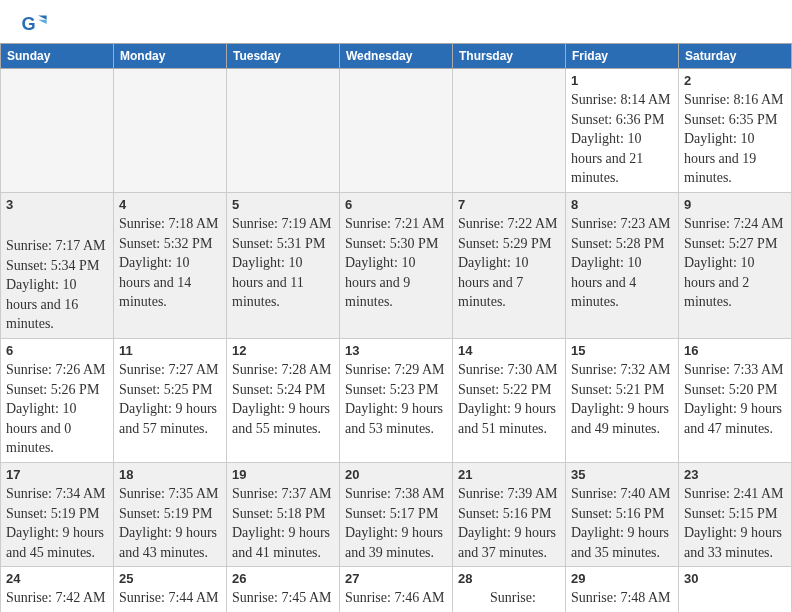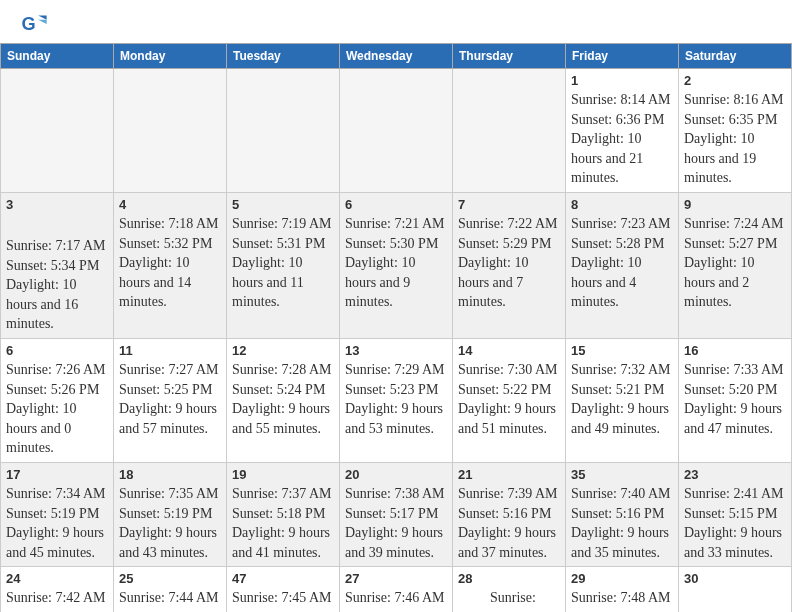--- a/index.html
+++ b/index.html
@@ -215,21 +215,21 @@
 Sunset: 5:14 PM
 Daylight: 9 hours and 32 minutes.</div>
         </td>
         <td>
           <span class="day-num">25</span>
           <div class="day-info" style="white-space: pre-line;">Sunrise: 7:44 AM
 Sunset: 5:14 PM
 Daylight: 9 hours and 30 minutes.</div>
         </td>
         <td>
-          <span class="day-num">47</span>
+          <span class="day-num">26</span>
           <div class="day-info" style="white-space: pre-line;">Sunrise: 7:45 AM
 Sunset: 5:13 PM
 Daylight: 9 hours and 28 minutes.</div>
         </td>
         <td>
           <span class="day-num">27</span>
           <div class="day-info" style="white-space: pre-line;">Sunrise: 7:46 AM
 Sunset: 5:13 PM
 Daylight: 9 hours and 27 minutes.</div>
         </td>

